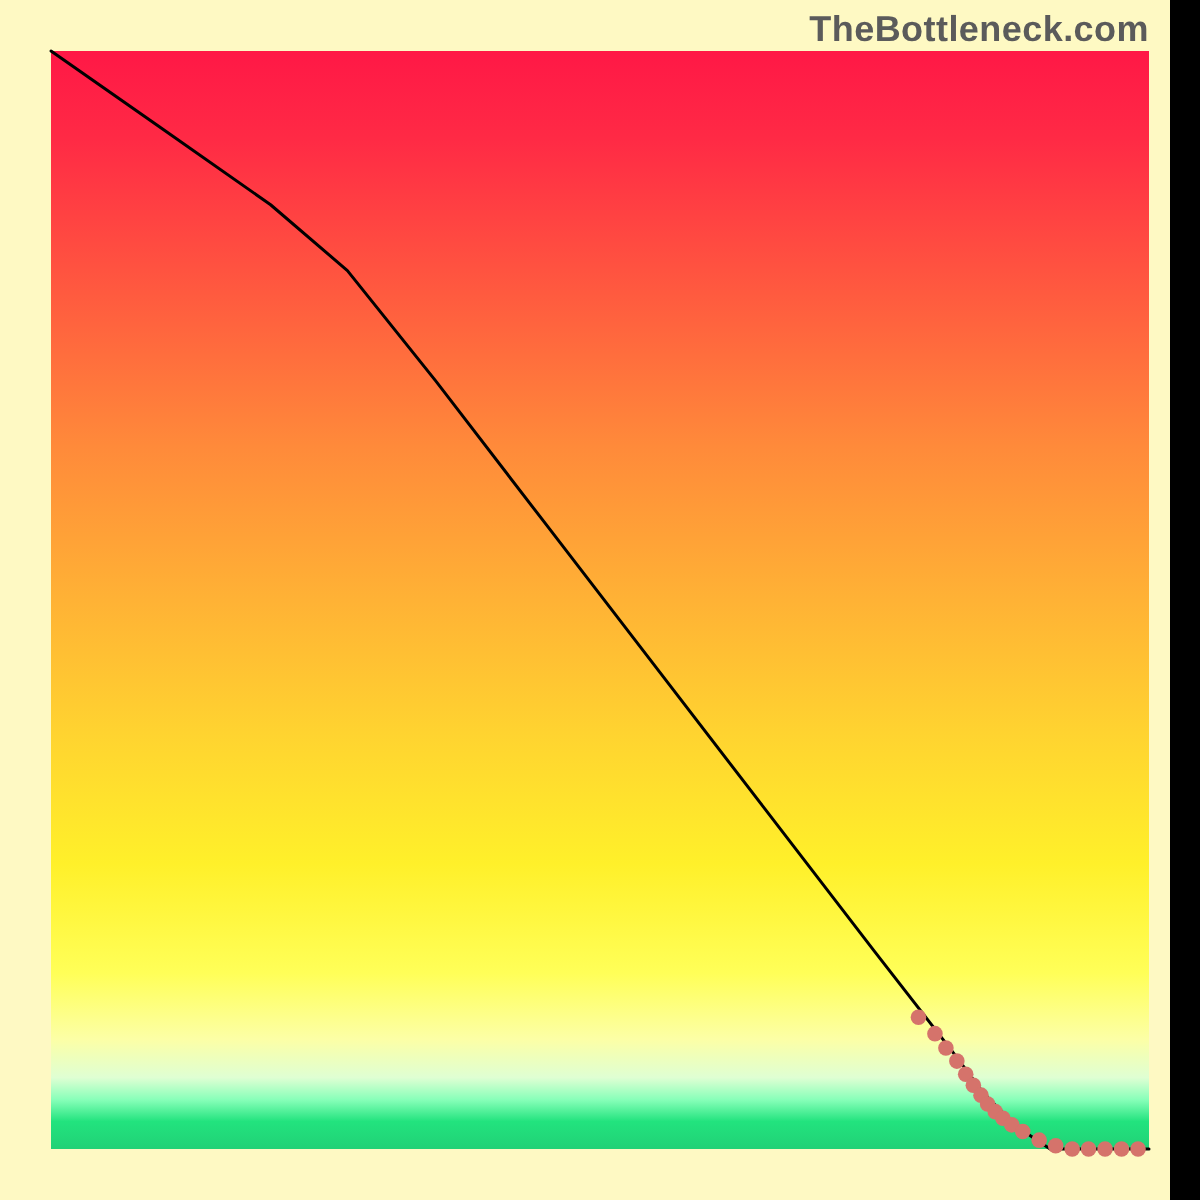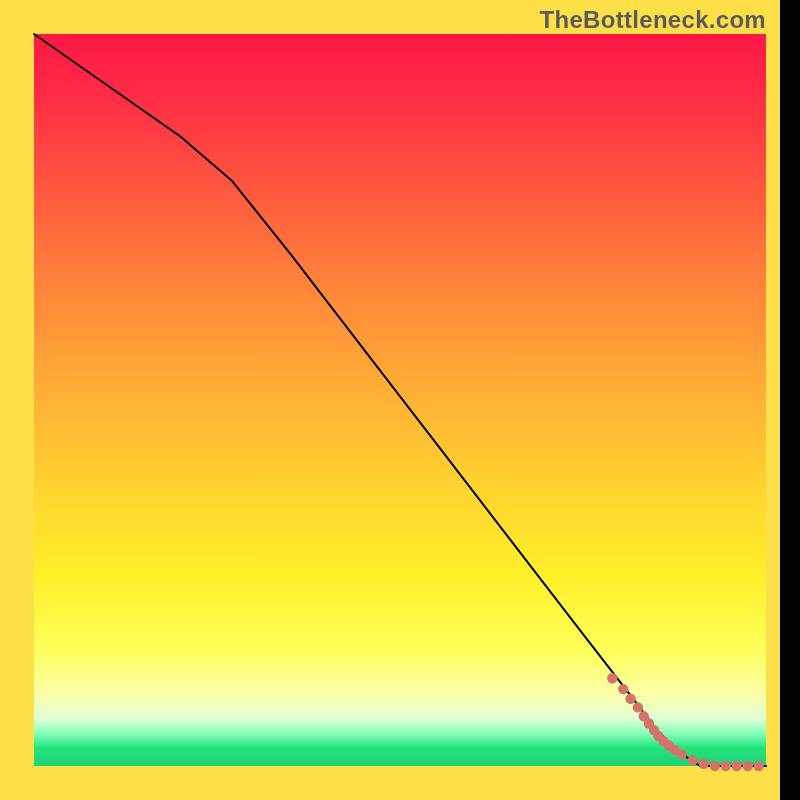--- a/index.html
+++ b/index.html
@@ -9,21 +9,21 @@
     height: 800px;
     background: #000;
     overflow: hidden;
   }
   .frame {
     position: absolute;
     left: 0;
     top: 0;
     width: 780px;
     height: 800px;
-    background: #fde047;
+    background: #fef9c3;
   }
   .watermark {
     position: absolute;
     top: 6px;
     right: 14px;
     font-family: Arial, Helvetica, sans-serif;
     font-size: 24px;
     font-weight: 600;
     color: #5b5b5b;
     letter-spacing: 0.3px;

